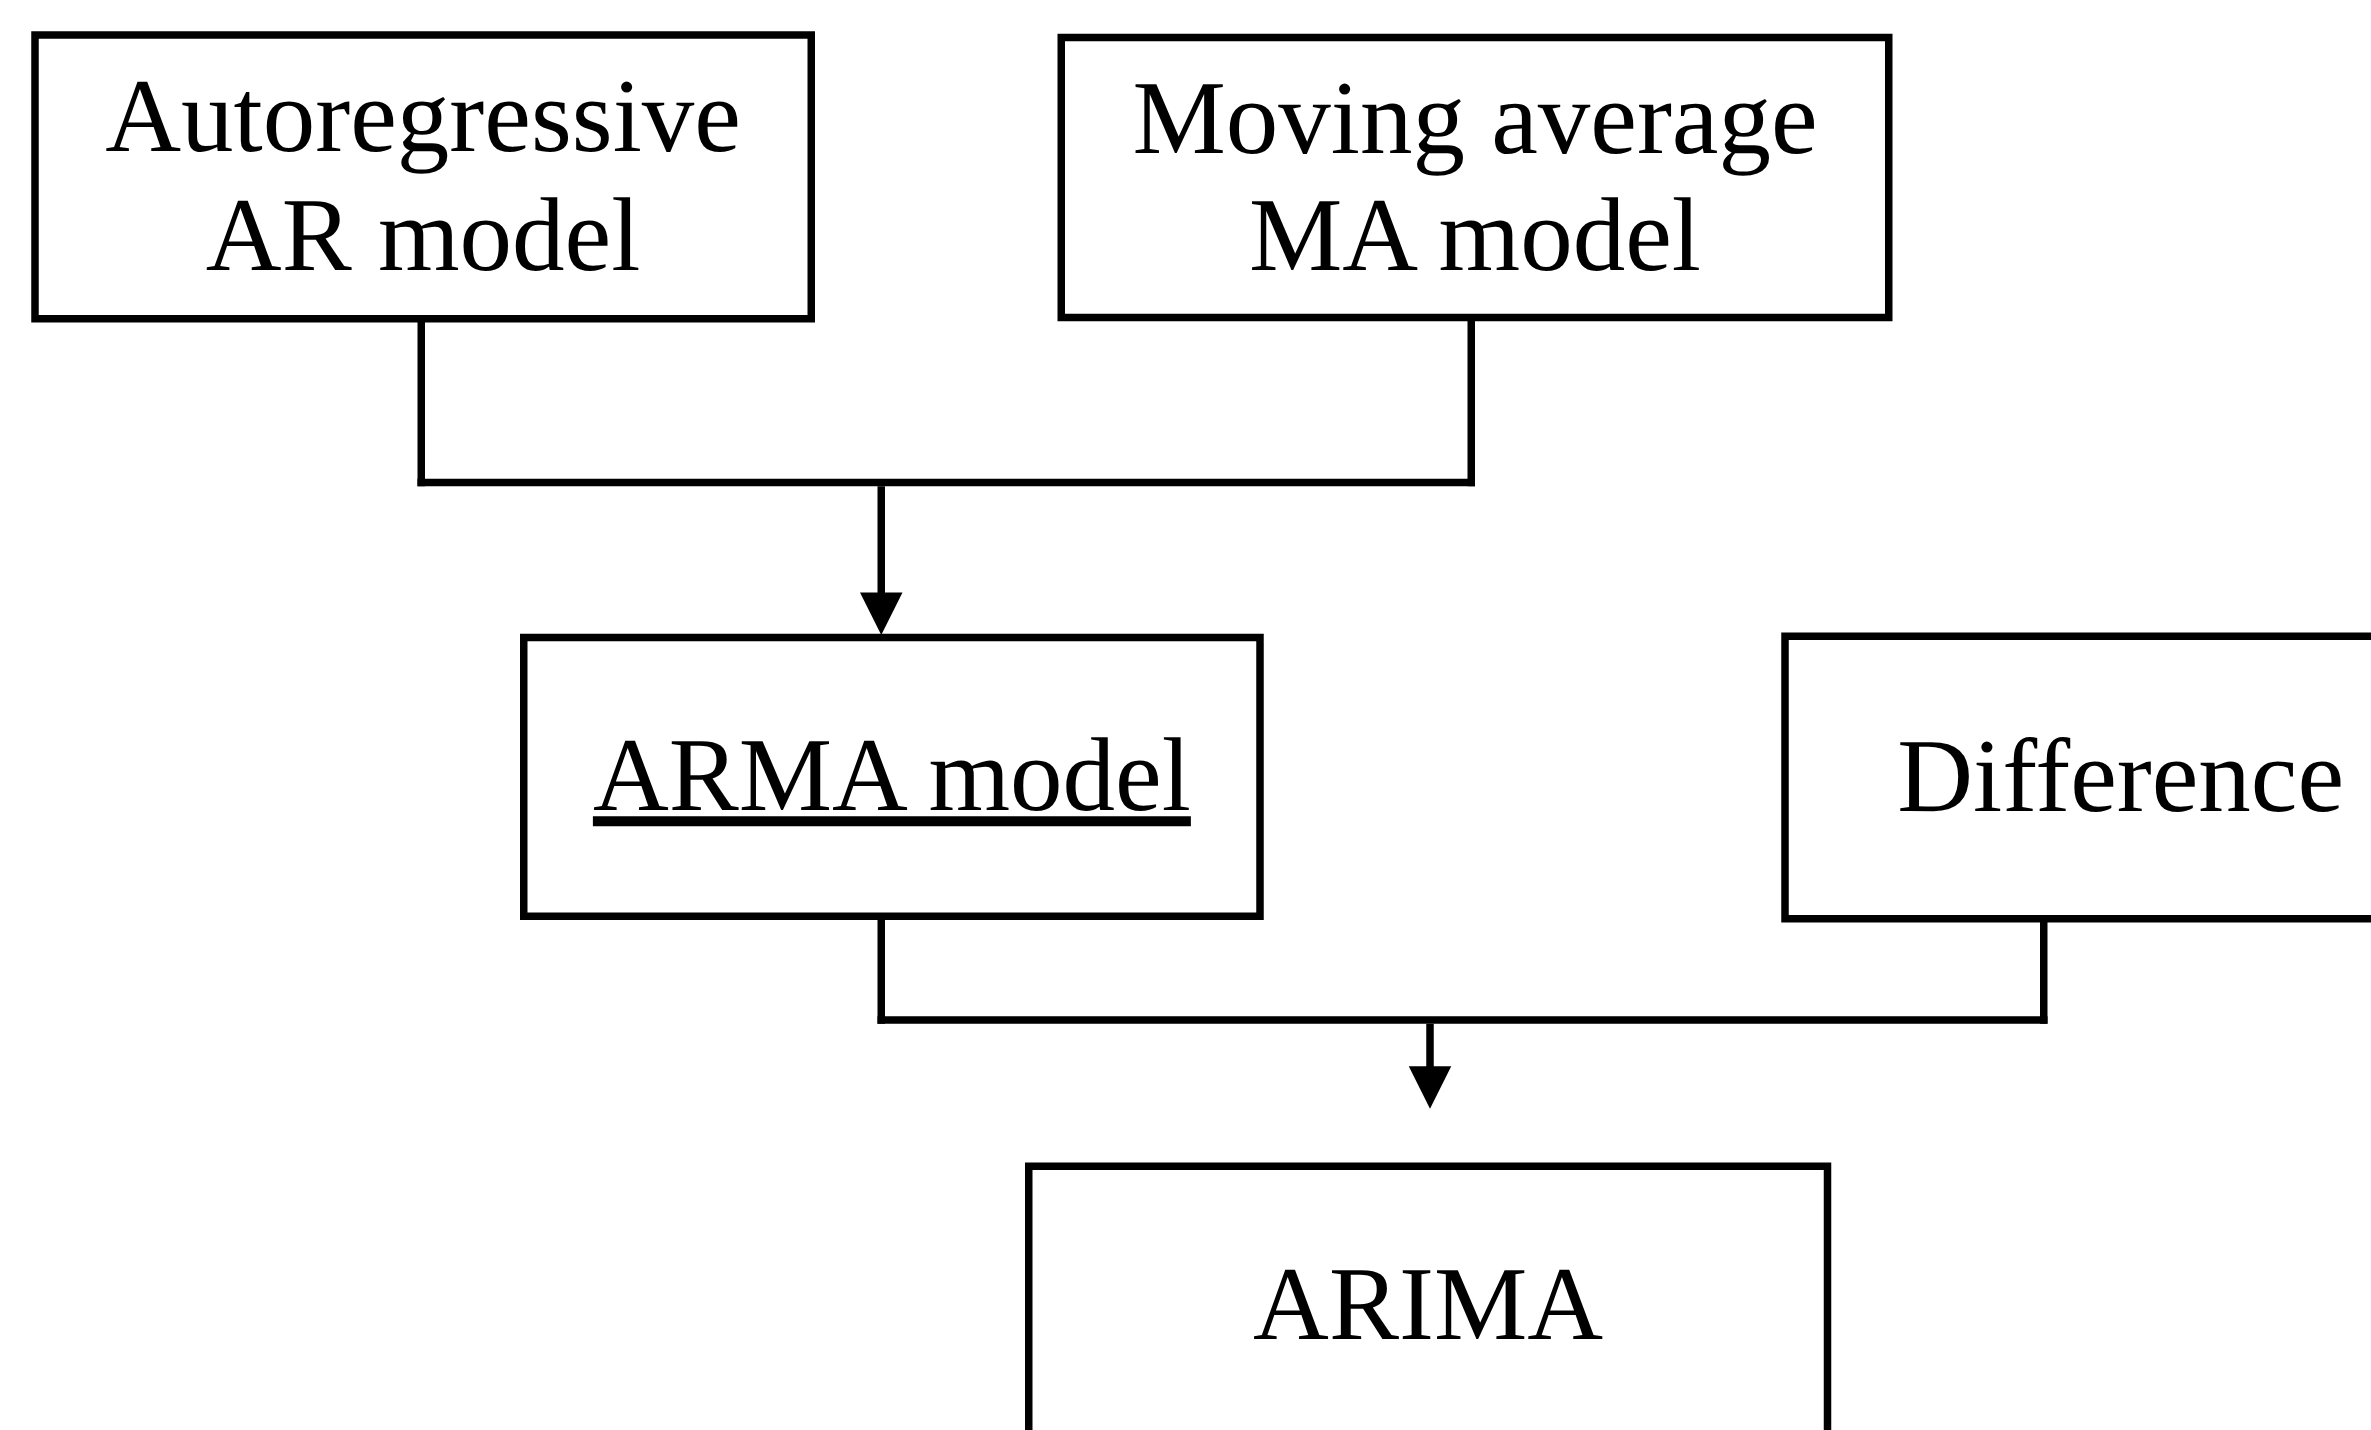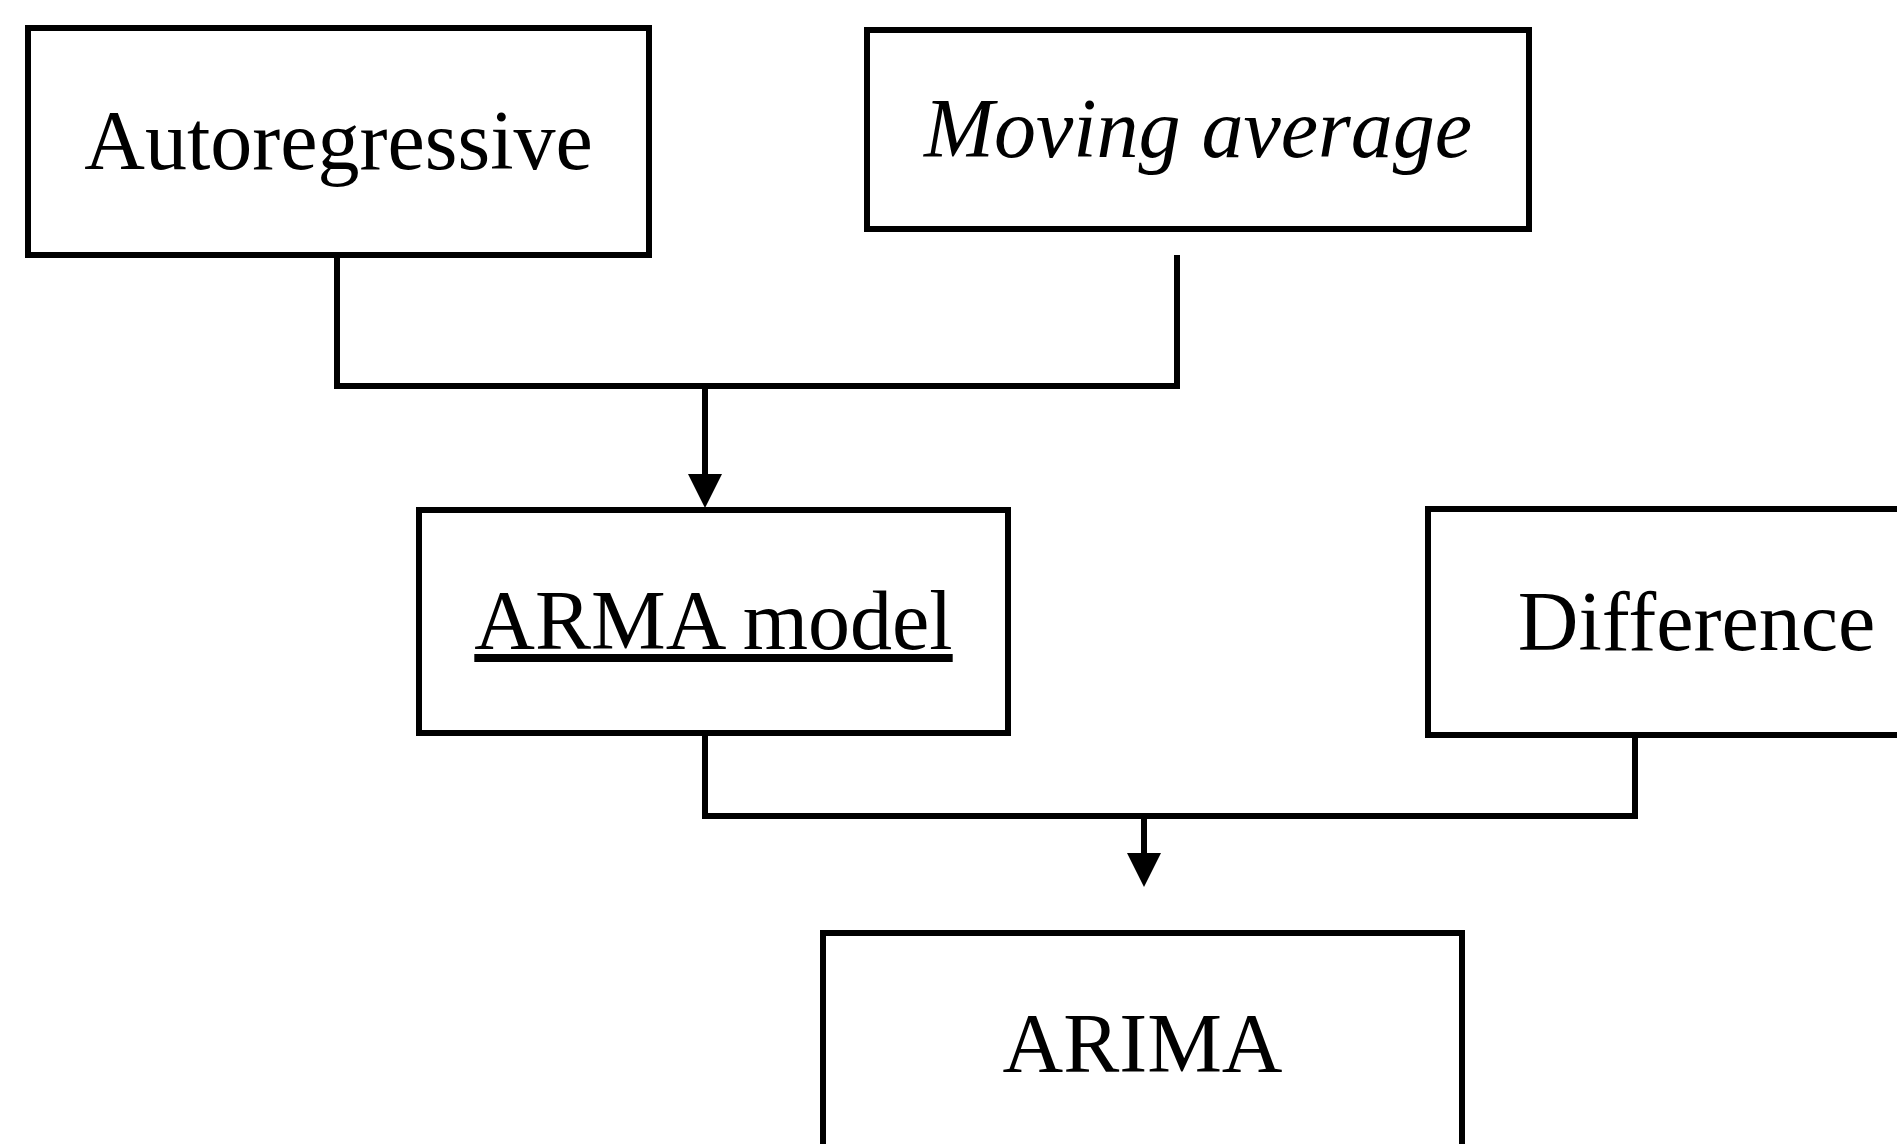--- a/index.html
+++ b/index.html
@@ -23,21 +23,21 @@
     display: flex;
     flex-direction: column;
     align-items: center;
     justify-content: center;
     text-align: center;
     font-size: 84px;
     line-height: 1.12;
     white-space: nowrap;
   }
   .node-ar    { left: 25px;   top: 25px;  width: 627px; height: 233px; }
-  .node-ma    { left: 864px;  top: 27px;  width: 668px; height: 205px; font-style: italic; }
+  .node-ma    { left: 846px;  top: 27px;  width: 668px; height: 230px; }
   .node-arma  { left: 416px;  top: 507px; width: 595px; height: 229px; text-decoration: underline; }
   .node-diff  { left: 1425px; top: 506px; width: 499px; height: 232px; padding-left: 44px; }
   .node-arima { left: 820px;  top: 886px; width: 645px; height: 229px; margin-top: 44px; }
 
   .line {
     position: absolute;
     background: #000000;
   }
   
   .drop-ar    { left: 334px;  top: 257px; width: 6px;   height: 132px; }
@@ -65,24 +65,26 @@
   .arrowhead-arma  { left: 688px;  top: 474px; }
   .arrowhead-arima { left: 1127px; top: 853px; }
 </style>
 </head>
 <body>
 
 <div class="canvas">
 
   <div class="node node-ar">
     <span>Autoregressive</span>
+    <span>AR model</span>
   </div>
 
   <div class="node node-ma">
     <span>Moving average</span>
+    <span>MA model</span>
   </div>
 
   <div class="node node-arma">
     <span>ARMA model</span>
   </div>
 
   <div class="node node-diff">
     <span>Difference</span>
   </div>
 

